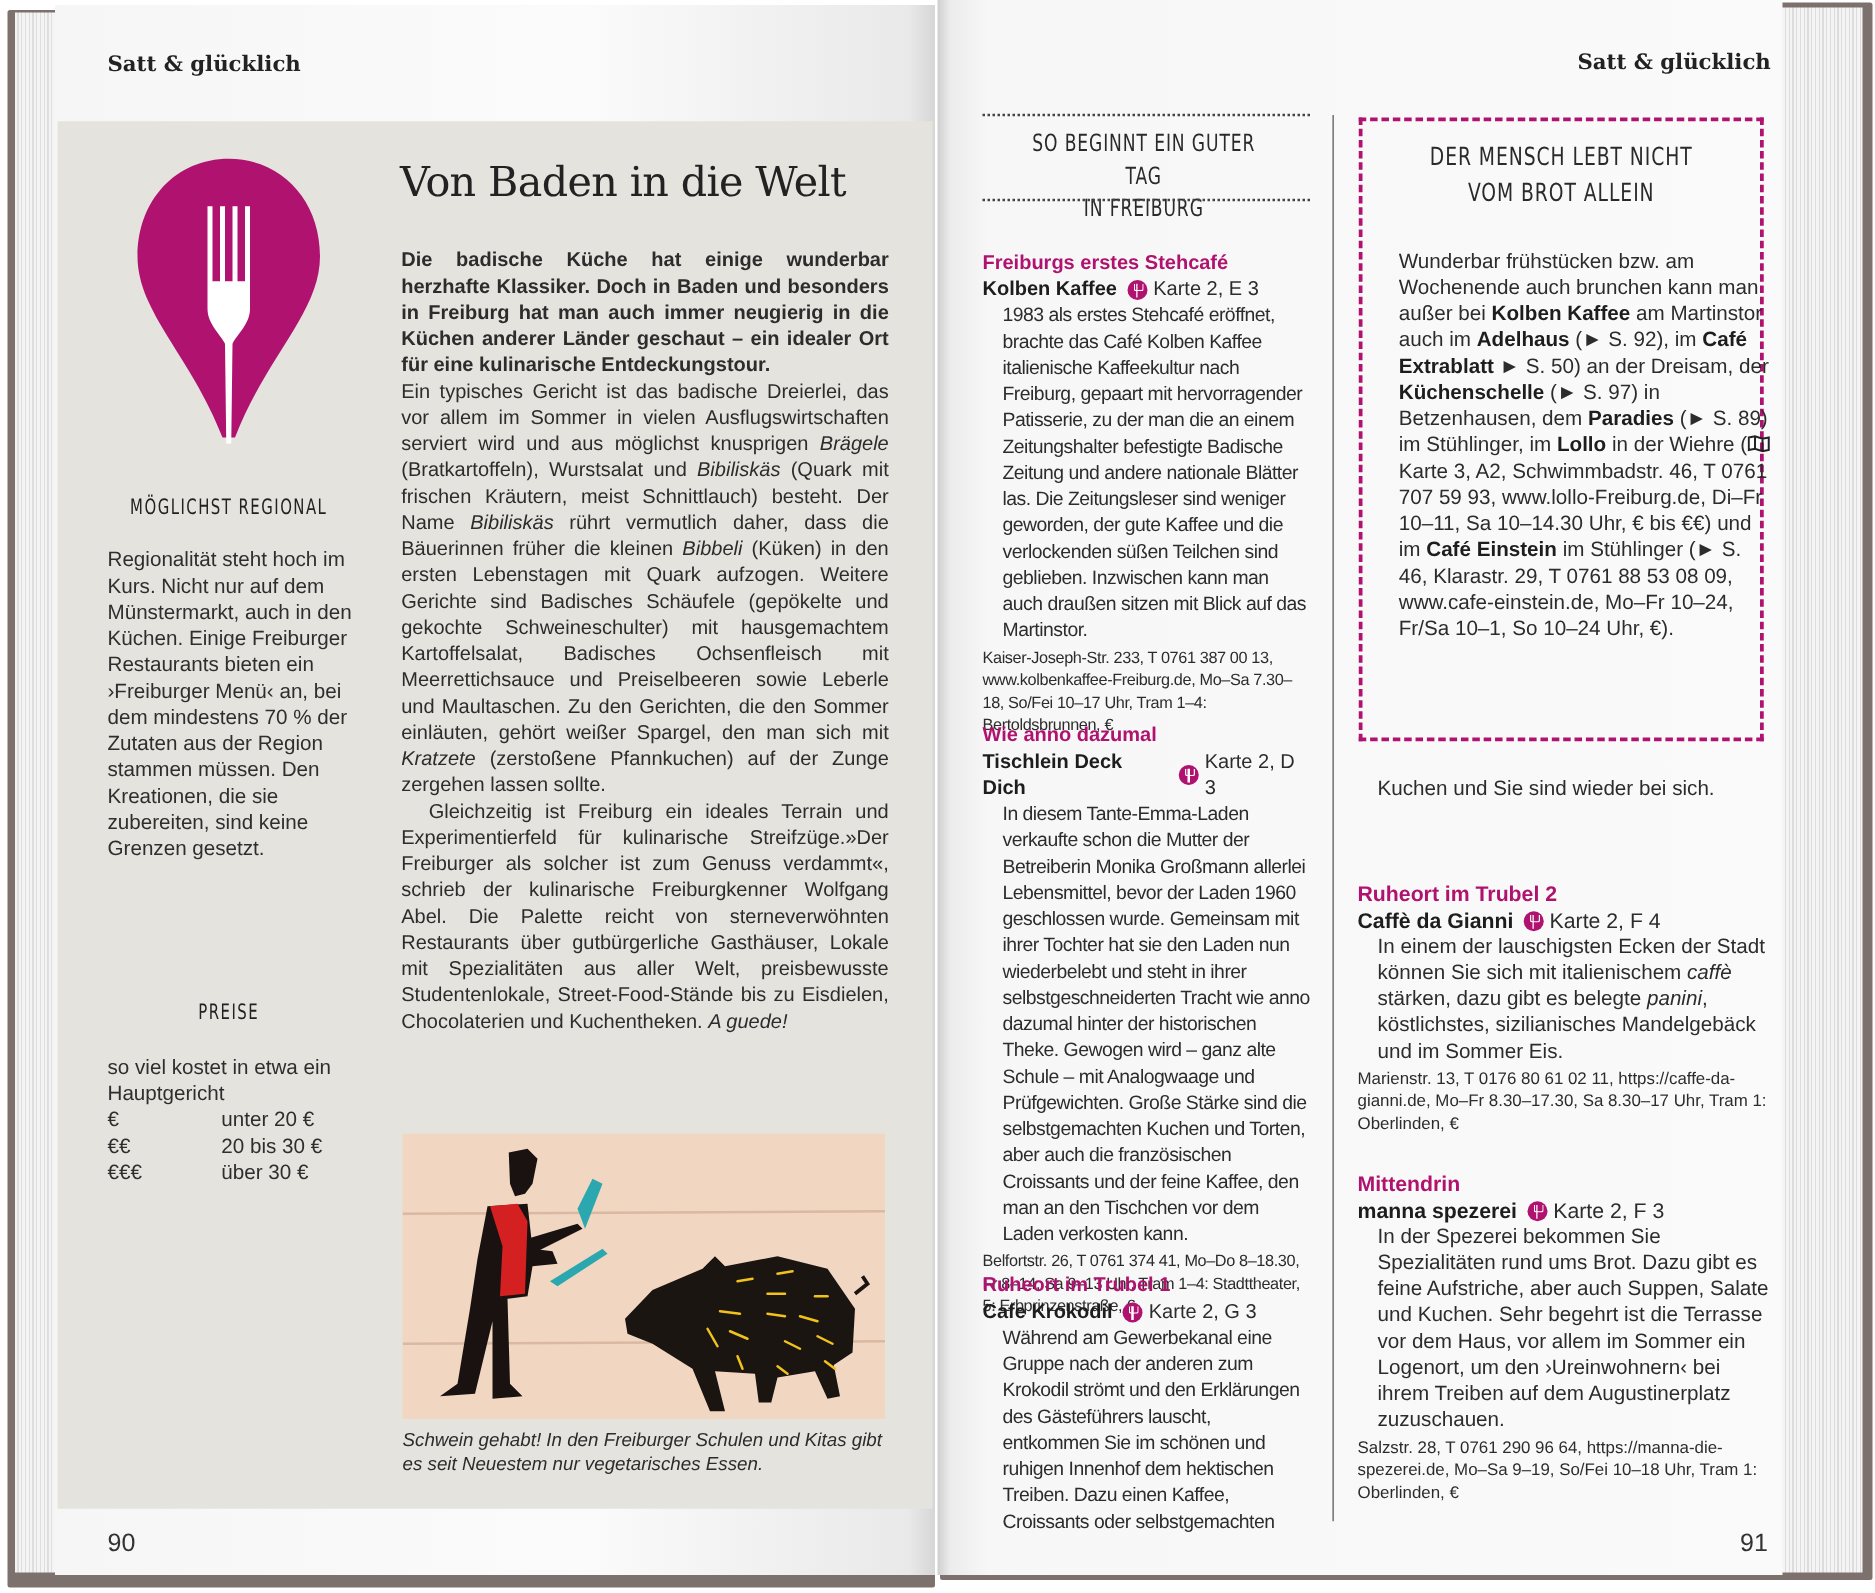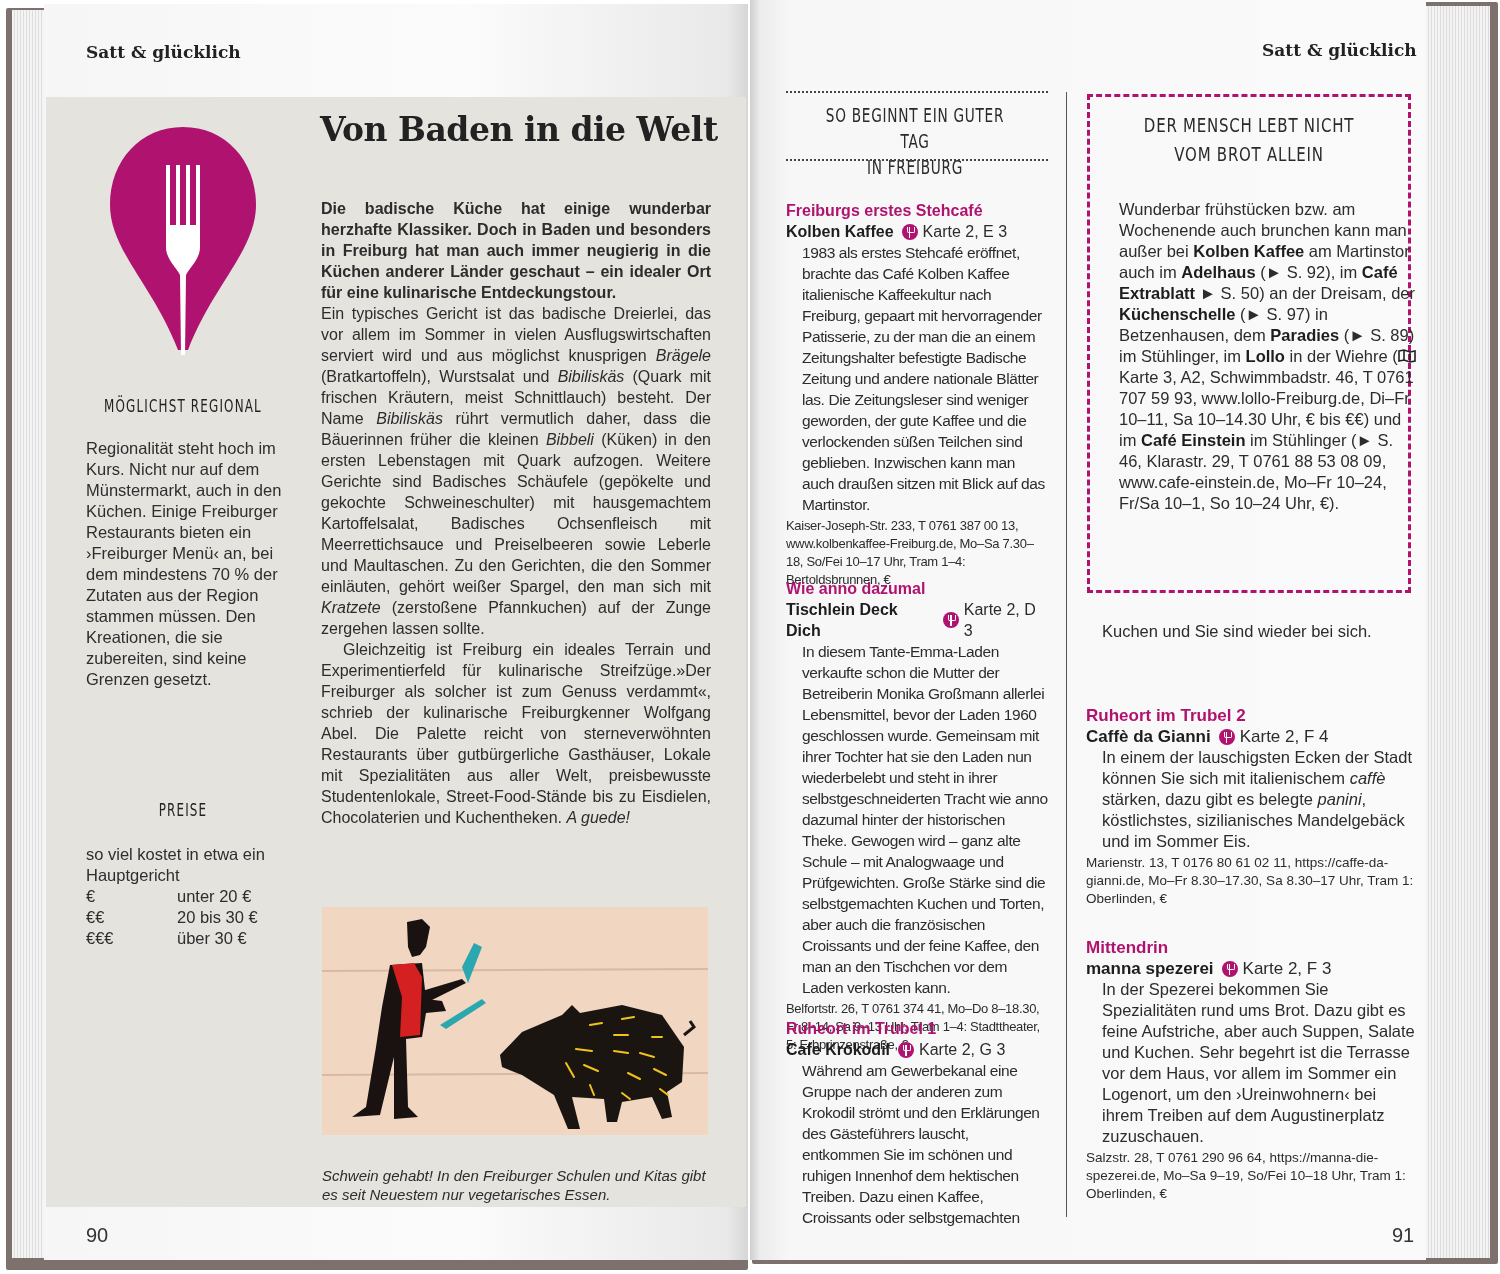--- a/index.html
+++ b/index.html
@@ -38,31 +38,31 @@
     .sidebar-heading { position: absolute; font-family: "DejaVu Sans Condensed", "DejaVu Sans", sans-serif; font-size: 17px; letter-spacing: 1.5px; color: #222; text-align: center; transform: scaleX(0.78); transform-origin: center; }
     .sh-regional { left: 48px; top: 396px; width: 270px; }
     .sh-preise { left: 48px; top: 800px; width: 270px; }
 
     .sidebar-text { position: absolute; left: 86px; font-family: "Liberation Sans", sans-serif; font-size: 16.5px; line-height: 21px; color: #2e2e2e; }
     .st-regional { top: 438px; width: 210px; }
     .st-preise { top: 844px; width: 220px; }
     .price-row { display: flex; }
     .price-row .sym { width: 91px; }
 
-    .main-title { position: absolute; left: 320px; top: 110px; font-family: "DejaVu Serif", serif; font-size: 33px; color: #222; letter-spacing: -0.5px; font-weight: bold; }
+    .main-title { position: absolute; left: 320px; top: 126px; font-family: "DejaVu Serif", serif; font-size: 33px; color: #222; letter-spacing: -0.5px; font-weight: normal; }
 
     .main-text { position: absolute; left: 321px; top: 186px; width: 390px; font-family: "Liberation Sans", sans-serif; font-size: 16px; line-height: 21px; color: #2c2c2c; text-align: justify; }
     .main-text .lead { font-weight: bold; display: block; margin-top: 12px; }
     .main-text p { margin: 0; }
     .main-text p.indent { text-indent: 22px; }
     .main-text em { font-style: italic; }
 
     
     .photo { position: absolute; left: 322px; top: 907px; width: 386px; height: 228px; background: #f1d6c2; overflow: hidden; }
-    .caption { position: absolute; left: 322px; top: 1143px; width: 390px; font-family: "Liberation Sans", sans-serif; font-style: italic; font-size: 15px; line-height: 19px; color: #2c2c2c; margin-top: 23px; }
+    .caption { position: absolute; left: 322px; top: 1143px; width: 390px; font-family: "Liberation Sans", sans-serif; font-style: italic; font-size: 15px; line-height: 19px; color: #2c2c2c; }
 
     
     .dotted { position: absolute; height: 0; border-top: 2px dotted #444; }
     .col1-box-title { position: absolute; left: 785px; top: 102px; width: 260px; text-align: center; font-family: "DejaVu Sans", sans-serif; font-size: 19px; line-height: 26px; letter-spacing: 1px; color: #2a2a2a; transform: scaleX(0.72); transform-origin: center; }
 
     .entry { position: absolute; font-family: "Liberation Sans", sans-serif; color: #2c2c2c; }
     .entry .cat { color: #b0136f; font-weight: bold; font-size: 16px; line-height: 21px; display: block; }
     .entry .name-row { display: flex; align-items: center; font-size: 16px; line-height: 21px; }
     .entry .name { font-weight: bold; color: #1d1d1d; margin-right: 8px; }
     .entry .pin-icon { display: inline-block; width: 16px; height: 16px; border-radius: 50%; background: #b0136f; position: relative; margin-right: 5px; }

